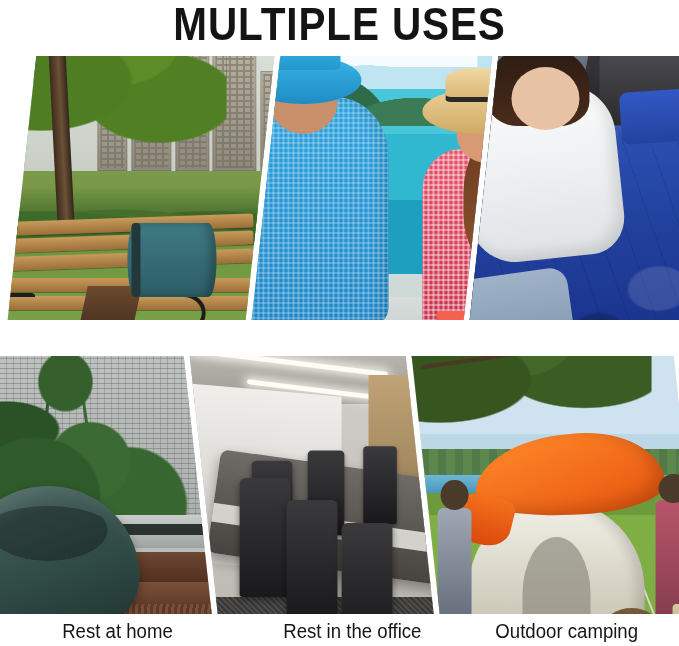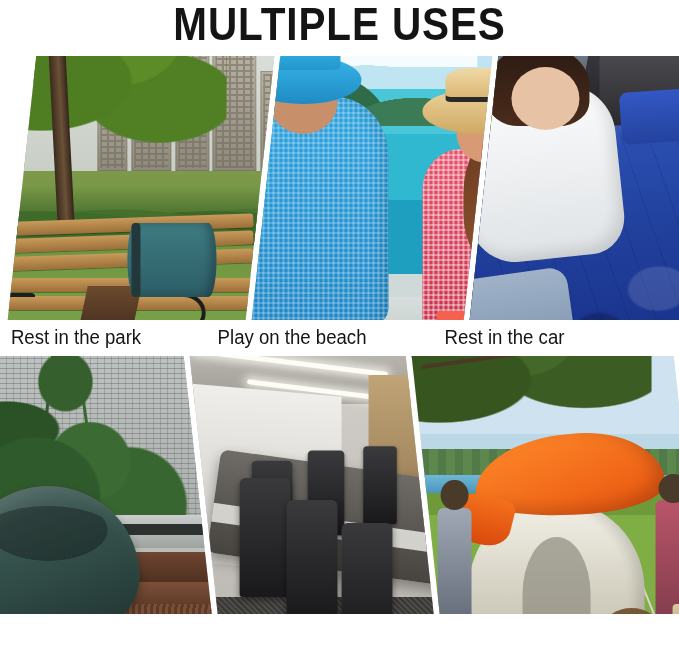--- a/index.html
+++ b/index.html
@@ -328,25 +328,20 @@
           <div class="pillow"></div>
           <div class="lady"></div>
           <div class="lhair"></div>
           <div class="lhead"></div>
           <div class="jeans"></div>
         </div>
       </div>
     </div>
   </div>
 
-  <div class="caps" id="caps1">
-    <div class="cap" id="c1">Rest in the park</div>
-    <div class="cap" id="c2">Play on the beach</div>
-    <div class="cap" id="c3">Rest in the car</div>
-  </div>
 
   <div class="row" id="row2">
 
     <div class="panel" id="p4">
       <div class="inner">
         <div class="home">
           <div class="wall"></div>
           <div class="stem"></div>
           <div class="stem2"></div>
           <div class="plant"></div>
@@ -397,14 +392,19 @@
           <div class="log"></div>
           <div class="fly"></div>
           <div class="p1"></div>
           <div class="p2"></div>
           <div class="bag"></div>
         </div>
       </div>
     </div>
   </div>
 
+  <div class="caps" id="caps2">
+    <div class="cap" id="c4">Rest at home</div>
+    <div class="cap" id="c5">Rest in the office</div>
+    <div class="cap" id="c6">Outdoor camping</div>
+  </div>
 
 </div>
 
 </body></html>

